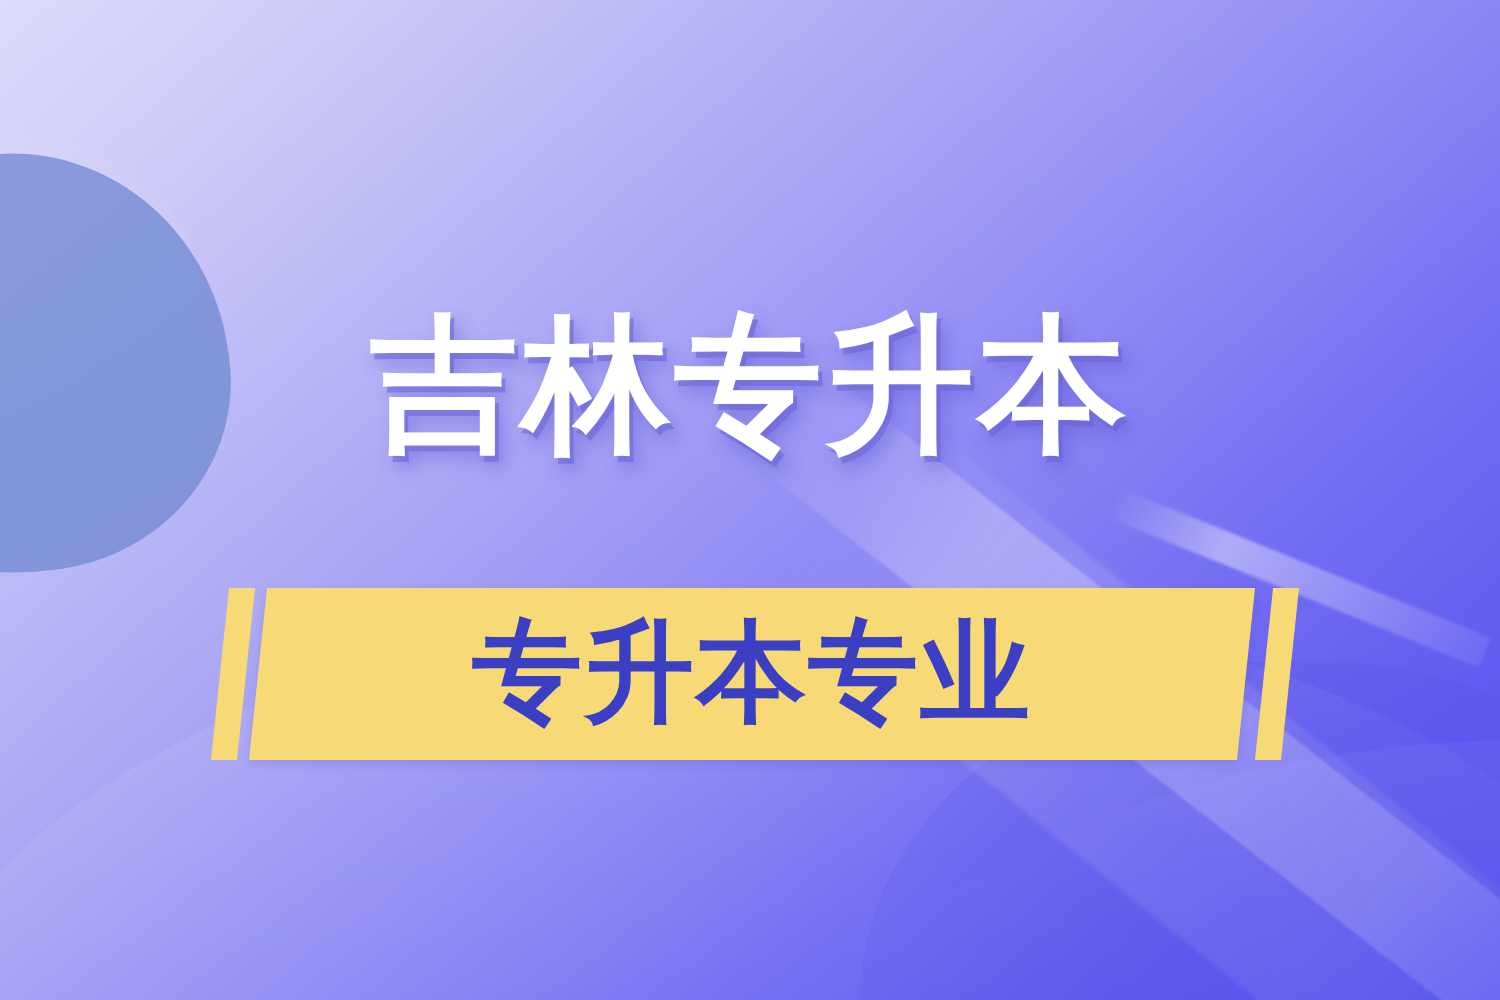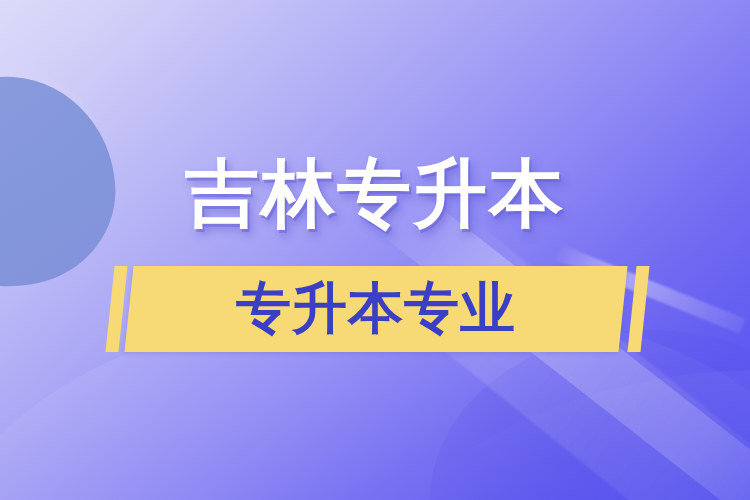--- a/index.html
+++ b/index.html
@@ -140,21 +140,21 @@
         2px 3px 0 rgba(104, 98, 214, 0.55),
         4px 6px 9px rgba(84, 79, 205, 0.45);
     white-space: nowrap;
   }
 
   
 
   .band-group {
     position: absolute;
     left: 0;
-    top: 266px;
+    top: 294px;
     width: 750px;
     height: 90px;
   }
 
   .band {
     position: absolute;
     top: 0;
     height: 86px;
     background: #f7da75;
     transform: skewX(-6deg);

